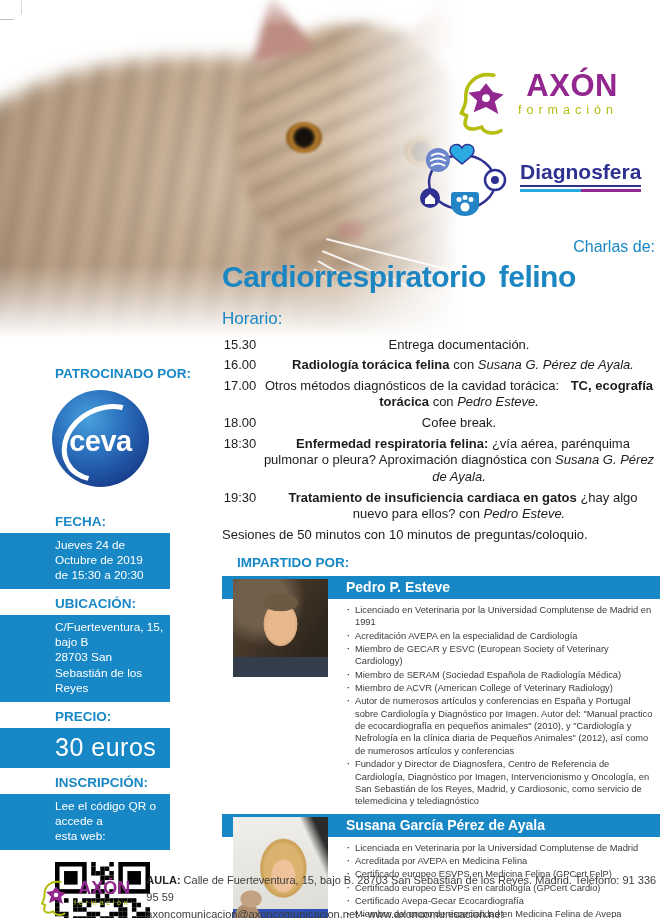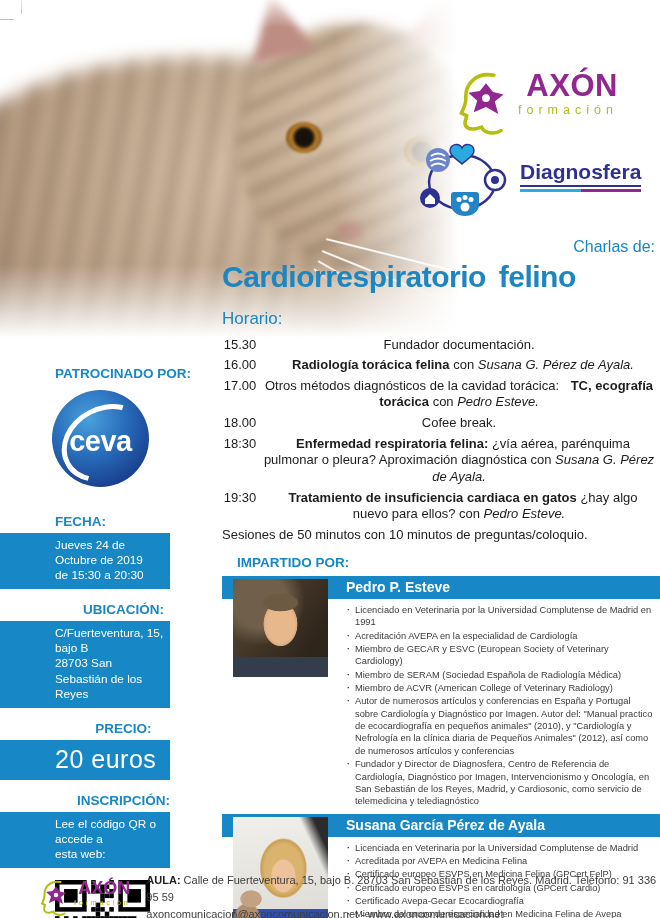--- a/index.html
+++ b/index.html
@@ -103,21 +103,21 @@
     background:radial-gradient(circle at 38% 30%,#4aa0dc 0%,#2a70bd 38%,#173a8a 82%,#122a66 100%);}
   .ceva::before{content:"";position:absolute;left:-16%;top:-6%;width:128%;height:118%;border:6px solid transparent;
     border-left:6px solid #fff;border-bottom:6px solid #fff;border-radius:50%;transform:rotate(16deg);}
   .ceva::after{content:"";position:absolute;left:8%;top:16%;width:84%;height:66%;border:5px solid transparent;
     border-top:5px solid #fff;border-left:5px solid #fff;border-radius:50%;transform:rotate(-28deg);}
   .ceva-word{position:absolute;inset:0;display:flex;align-items:center;justify-content:center;
     color:#fff;font-weight:700;font-size:29px;letter-spacing:-.5px;padding-top:6px;}
   .side-box{box-sizing:border-box;width:170px;background:var(--blue);color:#fff;
     padding:5px 6px 6px 55px;font-size:11.8px;line-height:1.28;margin-top:4px;}
   .side-gap-lg{margin-top:27px;}
-  .side-gap{margin-top:13px;text-align:center;}
+  .side-gap{margin-top:7px;}
   .precio-box{font-size:25px;font-weight:400;padding-top:3px;padding-bottom:5px;letter-spacing:.5px;}
   .qr-wrap{margin:12px 0 0 55px;width:95px;height:95px;background:#fff;}
 
   
   .footer{position:absolute;left:40px;top:872px;display:flex;align-items:center;z-index:2;}
   .footer-logo{display:flex;align-items:flex-start;}
   .footer-logo .axon-head{width:32px;height:37px;}
   .f-words{margin-left:2px;display:flex;flex-direction:column;align-items:flex-end;}
   .f-name{font-size:18px;font-weight:800;color:var(--purple);line-height:1;}
   .f-sub{font-size:7.5px;color:var(--green);letter-spacing:2.6px;margin-top:1px;}
@@ -190,21 +190,21 @@
     </div>
   </div>
 
   <div class="main-col">
     <div class="kicker">Charlas de:</div>
     <div class="page-title">Cardiorrespiratorio felino</div>
     <div class="horario">Horario:</div>
     <div class="schedule">
         <div class="sched-row">
           <div class="sched-time">15.30</div>
-          <div class="sched-text"><span class="seg-normal">Fundador documentación.</span></div>
+          <div class="sched-text"><span class="seg-normal">Entrega documentación.</span></div>
         </div>
         <div class="sched-row">
           <div class="sched-time">16.00</div>
           <div class="sched-text"><span class="seg-bold">Radiología torácica felina</span><span class="seg-normal"> con </span><span class="seg-italic">Susana G. Pérez de Ayala.</span></div>
         </div>
         <div class="sched-row">
           <div class="sched-time">17.00</div>
           <div class="sched-text"><span class="seg-normal">Otros métodos diagnósticos de la cavidad torácica: </span><span class="seg-bold">TC, ecografía torácica</span><span class="seg-normal"> con </span><span class="seg-italic">Pedro Esteve.</span></div>
         </div>
         <div class="sched-row">
@@ -268,21 +268,21 @@
     </div>
 
     <div class="side-label side-gap">UBICACIÓN:</div>
     <div class="side-box">
       <div>C/Fuerteventura, 15, bajo B</div>
       <div>28703 San Sebastián de los Reyes</div>
     </div>
 
     <div class="side-label side-gap">PRECIO:</div>
     <div class="side-box precio-box">
-      <span>20 euros</span>
+      <span>30 euros</span>
     </div>
 
     <div class="side-label side-gap">INSCRIPCIÓN:</div>
     <div class="side-box">
       <div>Lee el código QR  o accede a</div>
       <div>esta web:</div>
     </div>
 
     <div class="qr-wrap">
       <svg id="qr-svg" width="95" height="95" viewBox="0 0 95 95" fill="#000">

